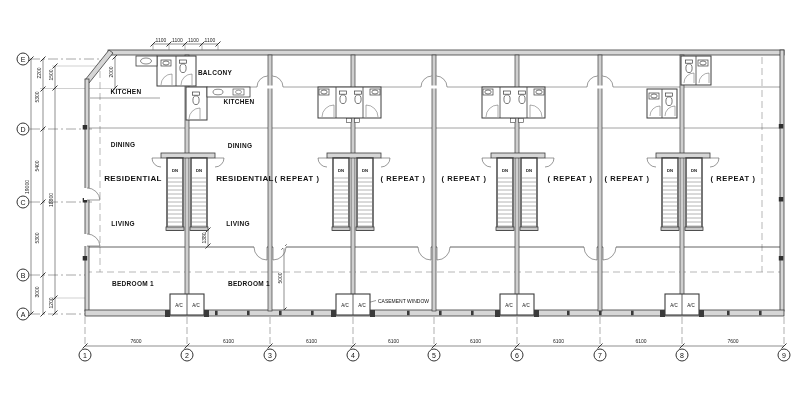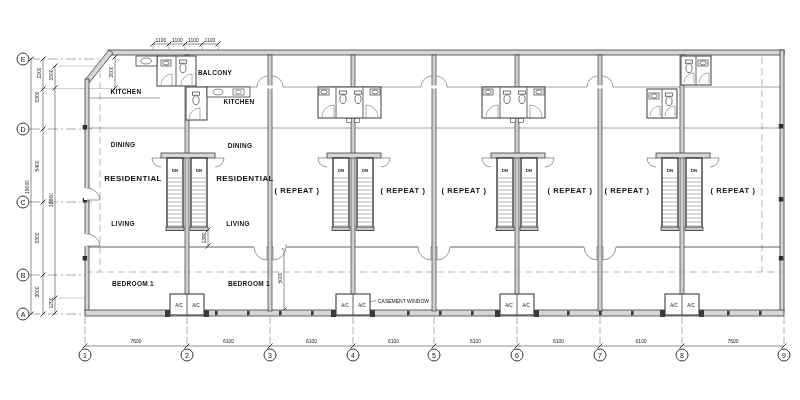--- a/index.html
+++ b/index.html
@@ -2,21 +2,21 @@
 <html><head>
 <meta charset="utf-8">
 <style>
   html,body{margin:0;padding:0;background:#fff;}
   .plan{position:relative;width:800px;height:400px;background:#fff;overflow:hidden;
         font-family:"Liberation Sans",sans-serif;}
   .plan svg{position:absolute;left:0;top:0;}
   .lbl{position:absolute;transform:translate(-50%,-50%);white-space:nowrap;color:#111;}
   .room{font-size:6.5px;font-weight:600;letter-spacing:.3px;}
   .big{font-size:8px;font-weight:700;letter-spacing:.4px;}
-  .rep{font-size:7.5px;font-weight:700;letter-spacing:.6px;margin-top:12px;}
+  .rep{font-size:7.5px;font-weight:700;letter-spacing:.6px;}
   .dim{font-size:5px;color:#222;}
   .rot{transform:translate(-50%,-50%) rotate(-90deg);}
   .tiny{font-size:4.2px;font-weight:700;}
   .acl{font-size:4.5px;}
   .cw{font-size:5px;transform:translate(0,-50%);}
   .bub{position:absolute;width:13px;height:13px;border:1px solid #333;border-radius:50%;
        font-size:7px;line-height:12px;text-align:center;transform:translate(-50%,-50%);
        background:#fff;box-sizing:border-box;color:#111;}
 </style>
 </head>

